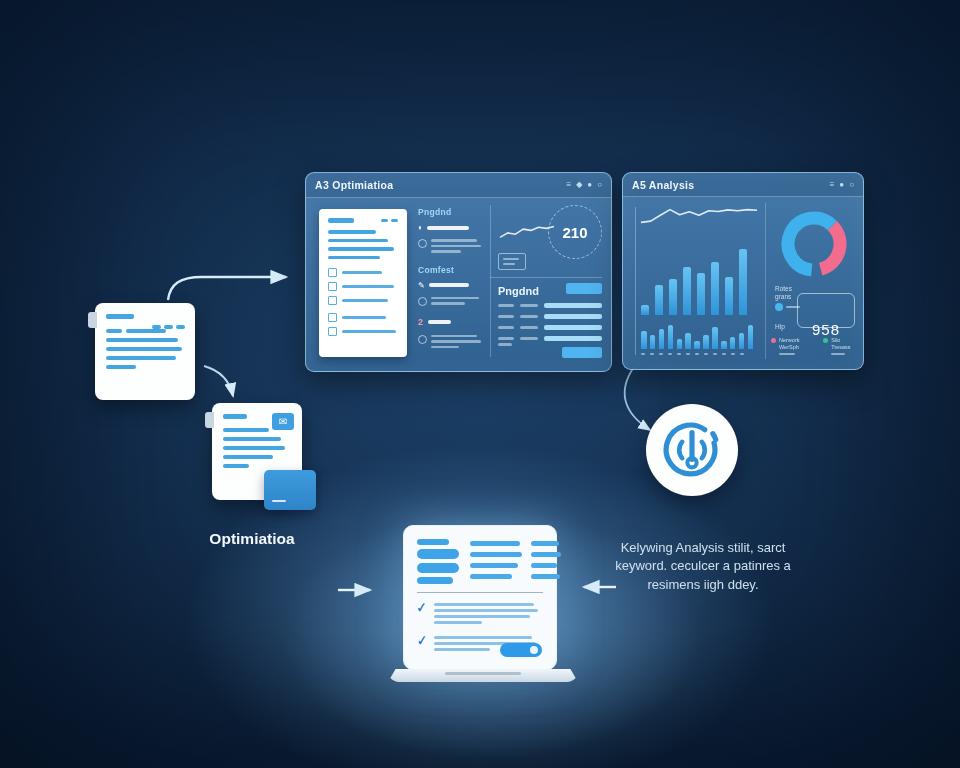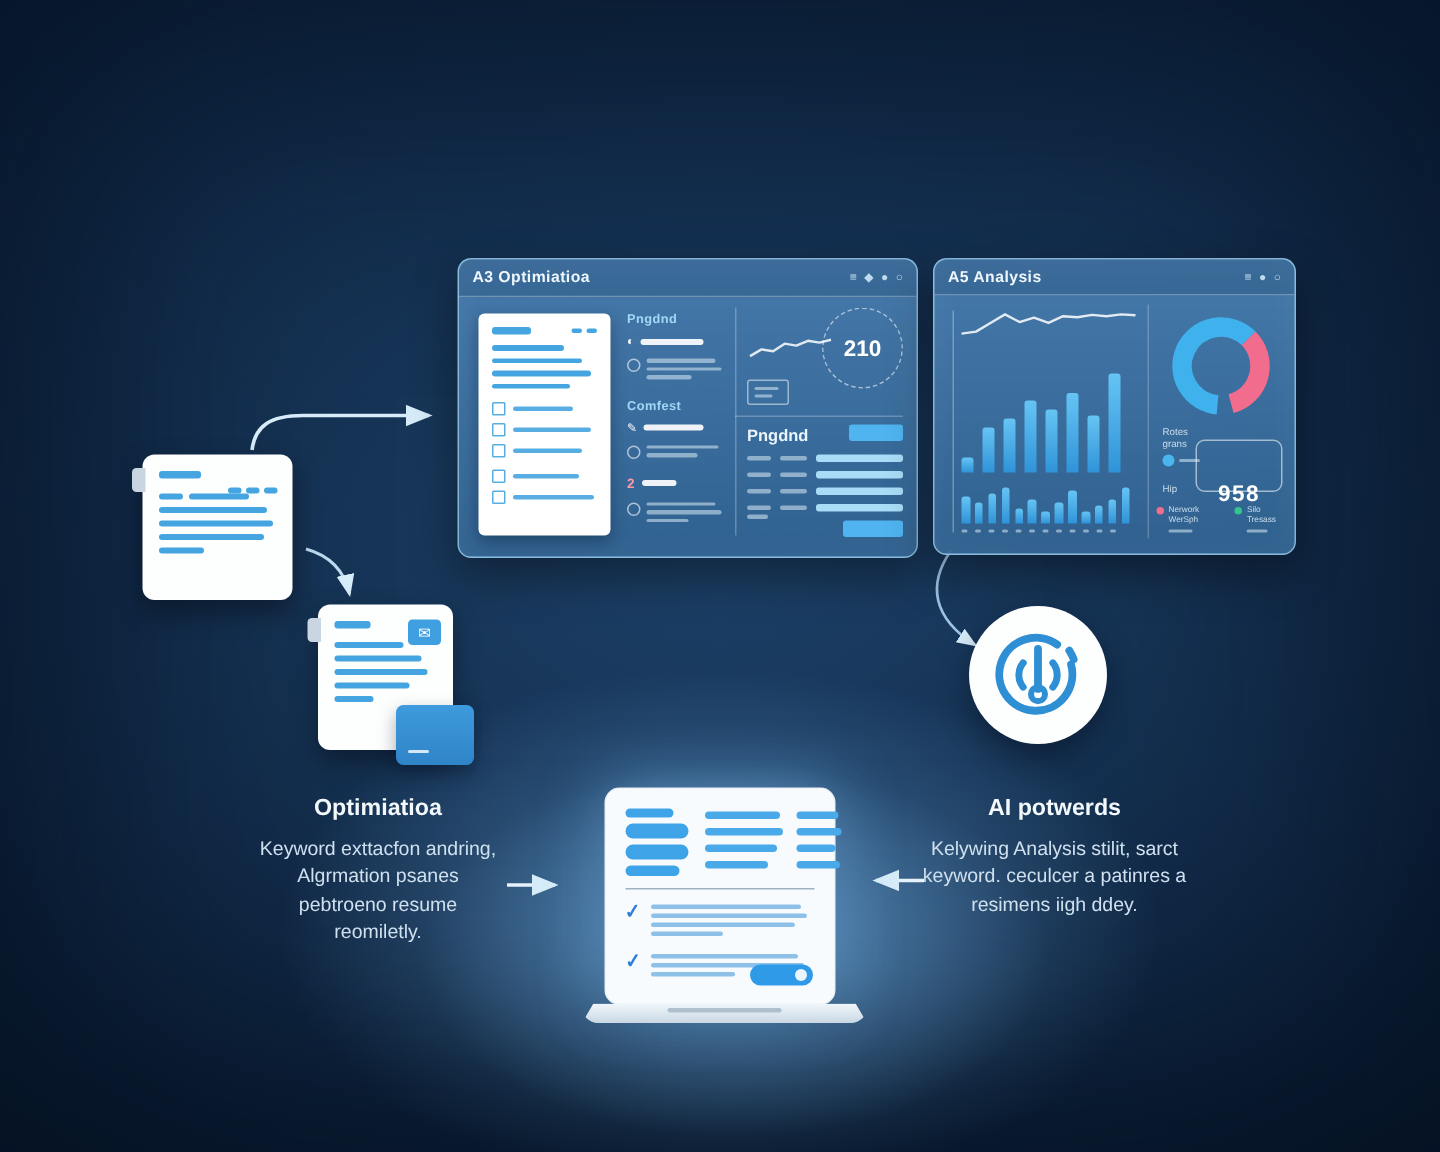--- a/index.html
+++ b/index.html
@@ -285,21 +285,21 @@
         <path d="M32.7,60.9 A26,26 0 1 1 53.4,16.6" fill="none" stroke="#3fb2ee" stroke-width="13"></path>
         <path d="M53.4,16.6 A26,26 0 0 1 41.7,60.1" fill="none" stroke="#f26d8d" stroke-width="13"></path>
       </svg>
       <div class="abs tinytxt" style="left:4px;top:88px;width:26px;">Rotes grans</div>
       <div class="abs" style="left:4px;top:106px;display:flex;align-items:center;gap:3px;">
         <span style="width:8px;height:8px;border-radius:50%;background:#49b7ee;"></span>
         <span class="bl" style="width:14px;height:2px;"></span>
       </div>
       <div class="abs" style="left:26px;top:96px;width:56px;height:33px;border:1px solid rgba(255,255,255,.55);border-radius:6px;
                   display:flex;align-items:center;justify-content:center;">
-        <span style="font-size:15px;font-weight:700;color:#fff;letter-spacing:1px;margin-top:37px;">958</span>
+        <span style="font-size:15px;font-weight:400;color:#fff;letter-spacing:1px;margin-top:37px;">958</span>
       </div>
       <div class="abs tinytxt" style="left:4px;top:126px;">Hip</div>
       <div class="abs" style="left:0;top:140px;width:86px;display:flex;gap:8px;">
         <div style="display:flex;gap:3px;">
           <span style="width: 5px; height: 5px; border-radius: 50%; margin-top: 1px; flex: 0 0 auto; background: rgb(242, 109, 141);"></span>
           <div>
             <div class="tinytxt" style="font-size:5.5px;">Nerwork WerSph</div>
             <div class="bl" style="width:16px;height:2px;margin-top:2px;"></div>
           </div>
         </div>
@@ -356,25 +356,23 @@
         <path d="M33,36 A22,22 0 0 0 33,64" stroke-width="8"></path>
         <path d="M67,36 A22,22 0 0 1 67,64" stroke-width="8"></path>
         <line x1="50" y1="20" x2="50" y2="66" stroke-width="9"></line>
         <circle cx="50" cy="72" r="8" stroke-width="7"></circle>
       </g>
     </svg>
   </div>
 
   <div class="abs" style="left:172px;top:530px;width:160px;text-align:center;">
     <div class="step-title">Optimiatioa</div>
-    <div class="step-body">Keyword exttacfon andring, Algrmation psanes pebtroeno resume reomiletly.</div>
   </div>
 
   <div class="abs" style="left:612px;top:530px;width:182px;text-align:center;">
-    <div class="step-title">AI potwerds</div>
     <div class="step-body">Kelywing Analysis stilit, sarct keyword. ceculcer a patinres a resimens iigh ddey.</div>
   </div>
 
   <div class="lap-screen">
     <div style="display:flex;gap:11px;">
       <div style="width:42px;">
         <div class="pill" style="width:32px;height:6px;margin-bottom:4px;"></div>
         <div class="pill" style="width:42px;height:10px;margin-bottom:4px;"></div>
         <div class="pill" style="width:42px;height:10px;margin-bottom:4px;"></div>
         <div class="pill" style="width:36px;height:7px;"></div>

